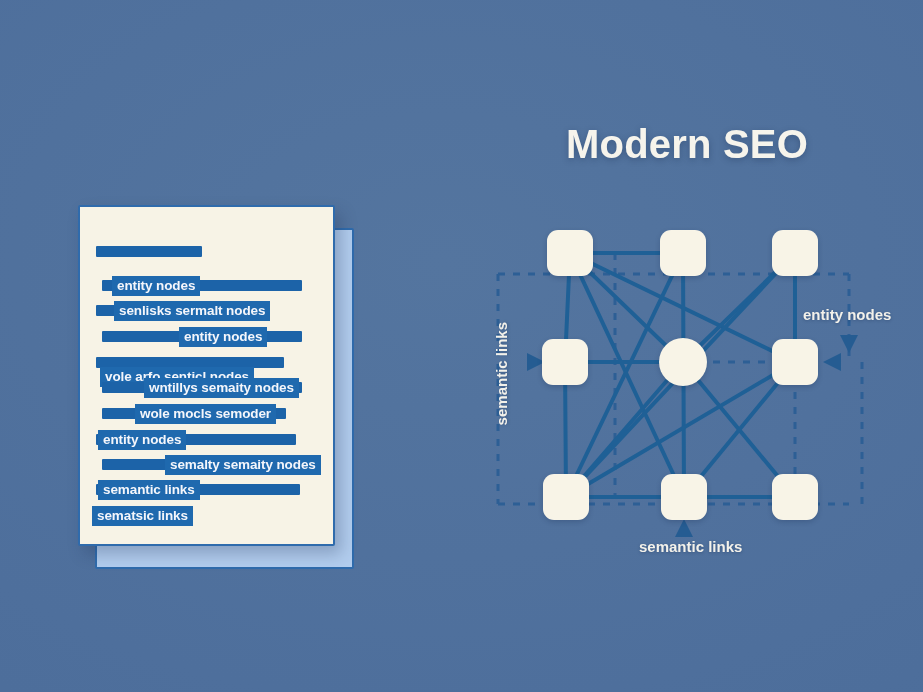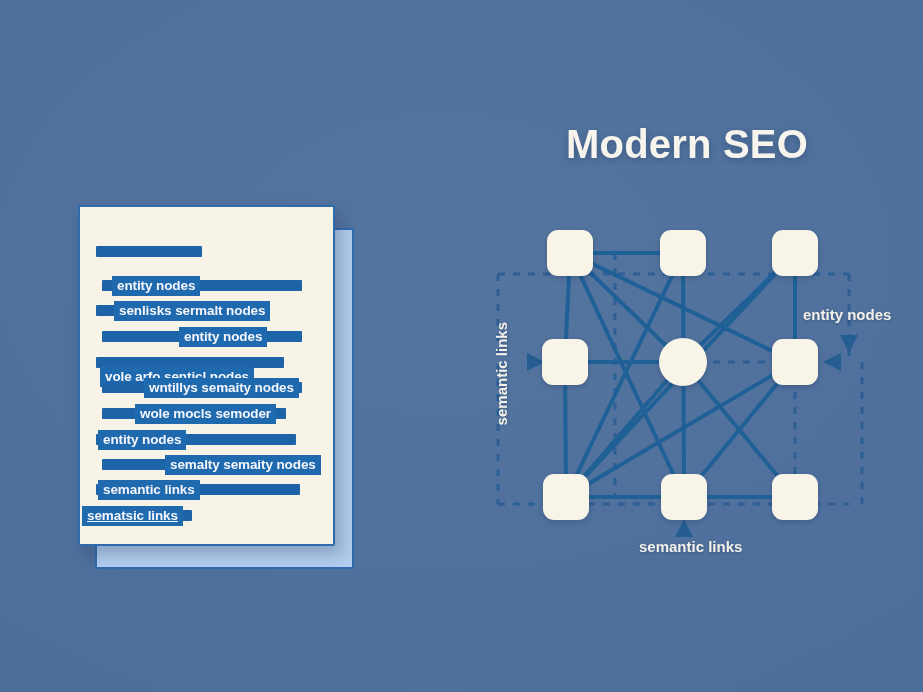--- a/index.html
+++ b/index.html
@@ -142,21 +142,21 @@
         <div class="doc-text blur2" style="left: 64px; top: 171px;">wntillys semaity nodes</div>
         <div class="doc-line" style="left: 22px; top: 201px; width: 184px;"></div>
         <div class="doc-text blur2" style="left: 45px; top: 197px; margin-left: 10px;">wole mocls semoder</div>
         <div class="doc-line" style="left: 16px; top: 227px; width: 200px;"></div>
         <div class="doc-text" style="left: 18px; top: 223px;">entity nodes</div>
         <div class="doc-line" style="left: 22px; top: 252px; width: 190px;"></div>
         <div class="doc-text blur2" style="left: 37px; top: 248px; margin-left: 48px;">semalty semaity nodes</div>
         <div class="doc-line" style="left: 16px; top: 277px; width: 204px;"></div>
         <div class="doc-text" style="left: 18px; top: 273px;">semantic links</div>
         <div class="doc-line" style="left: 16px; top: 303px; width: 96px;"></div>
-        <div class="doc-text blur1" style="left: 2px; top: 299px; text-decoration: underline;">sematsic links</div>
+        <div class="doc-text blur1" style="left: 12px; top: 299px;">sematsic links</div>
       </div>
   </div>
 
   <div class="panel-title" id="title-modern">Modern SEO</div>
 
   <svg id="graph" viewBox="0 0 923 692" xmlns="http://www.w3.org/2000/svg">
     <g id="dashed-layer">
         <line x1="498" y1="274" x2="849" y2="274" stroke="#2d5f95" stroke-width="3" stroke-dasharray="7 8" stroke-linecap="butt"></line>
         <line x1="498" y1="274" x2="498" y2="504" stroke="#2d5f95" stroke-width="3" stroke-dasharray="7 8" stroke-linecap="butt"></line>
         <line x1="498" y1="504" x2="849" y2="504" stroke="#2d5f95" stroke-width="3" stroke-dasharray="7 8" stroke-linecap="butt"></line>

